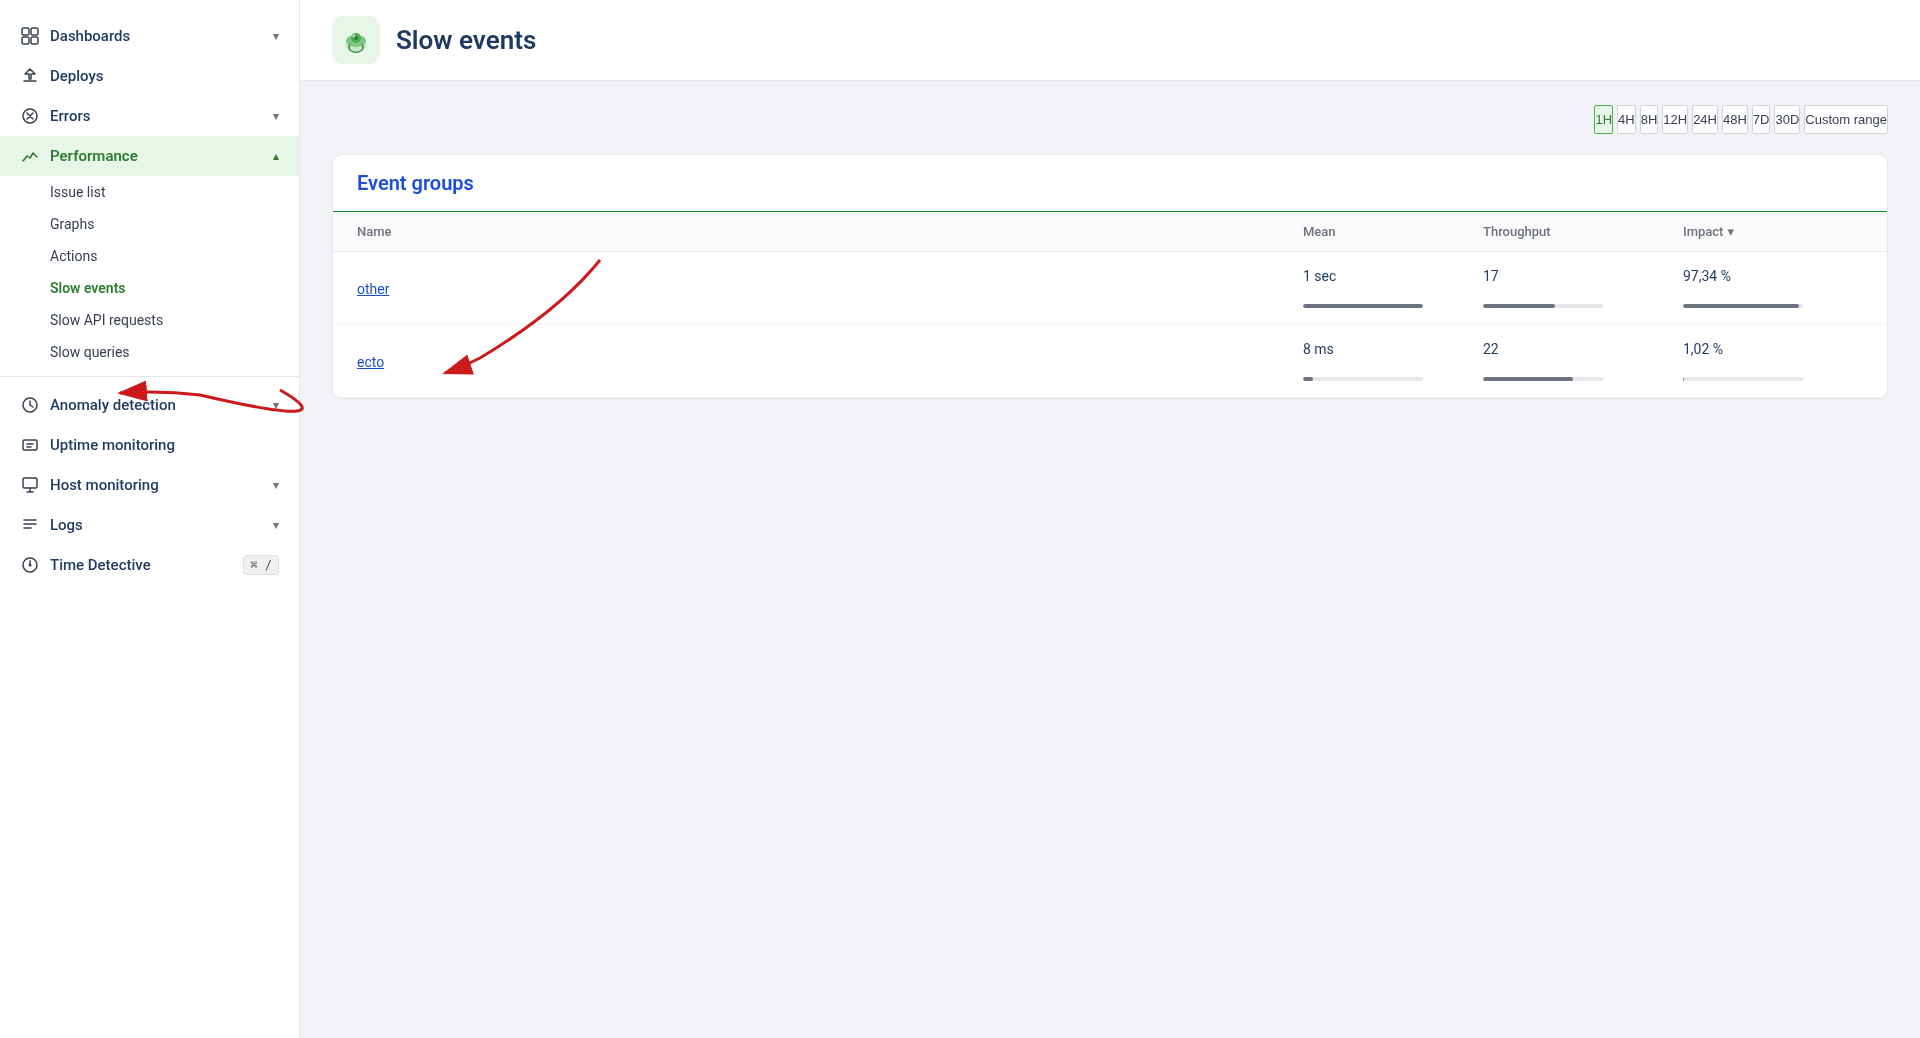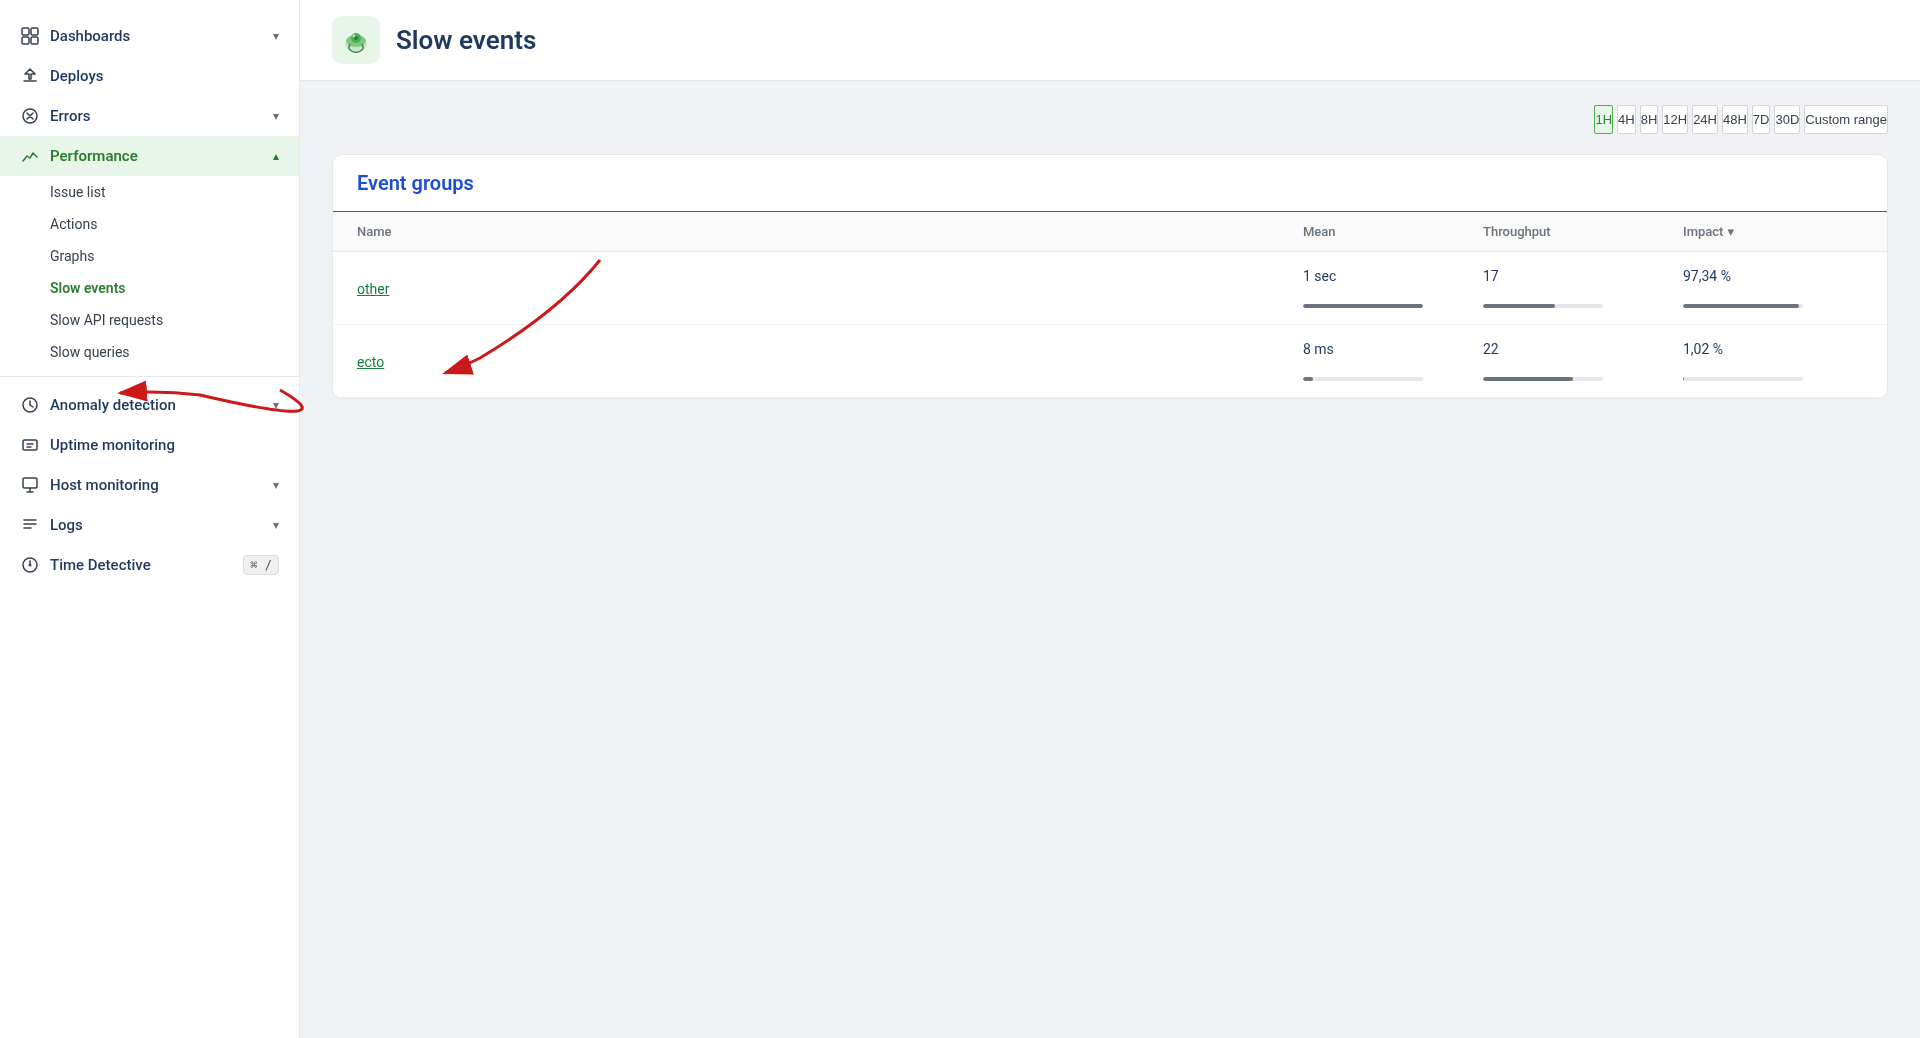--- a/index.html
+++ b/index.html
@@ -193,21 +193,21 @@
     .table-row {
       display: grid;
       grid-template-columns: 1fr 180px 200px 180px;
       padding: 16px 24px;
       border-bottom: 1px solid #f3f4f6;
       align-items: center;
     }
     .table-row:last-child { border-bottom: none; }
 
     .row-name a {
-      color: #15803d;
+      color: #1d4ed8;
       text-decoration: underline;
       font-size: 14px;
       cursor: pointer;
     }
 
     .metric-cell {
       display: flex;
       flex-direction: column;
       gap: 20px;
     }
@@ -281,24 +281,24 @@
       </svg>
     </span>
     <span style="color:#2e7d32;font-weight:600;">Performance</span>
     <span class="chevron" style="color:#2e7d32;">▴</span>
   </div>
 
   <div class="sidebar-sub-item">
     <span>Issue list</span>
   </div>
   <div class="sidebar-sub-item">
+    <span>Graphs</span>
+  </div>
+  <div class="sidebar-sub-item">
     <span>Actions</span>
-  </div>
-  <div class="sidebar-sub-item">
-    <span>Graphs</span>
   </div>
   <div class="sidebar-sub-item active">
     <span>Slow events</span>
   </div>
   <div class="sidebar-sub-item">
     <span>Slow API requests</span>
   </div>
   <div class="sidebar-sub-item">
     <span>Slow queries</span>
   </div>

